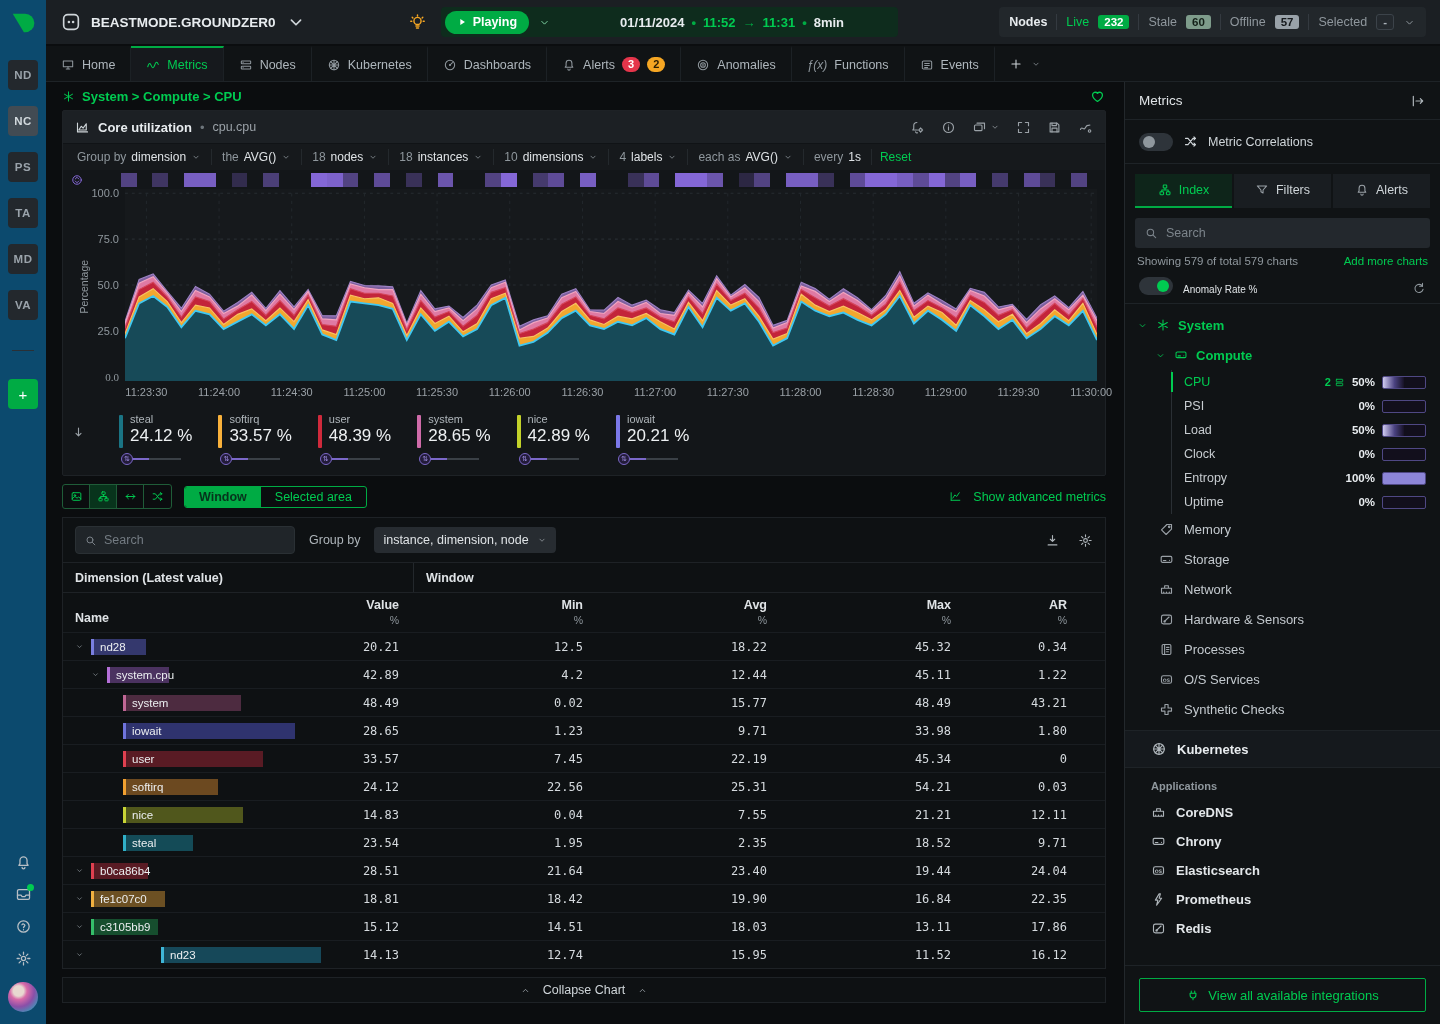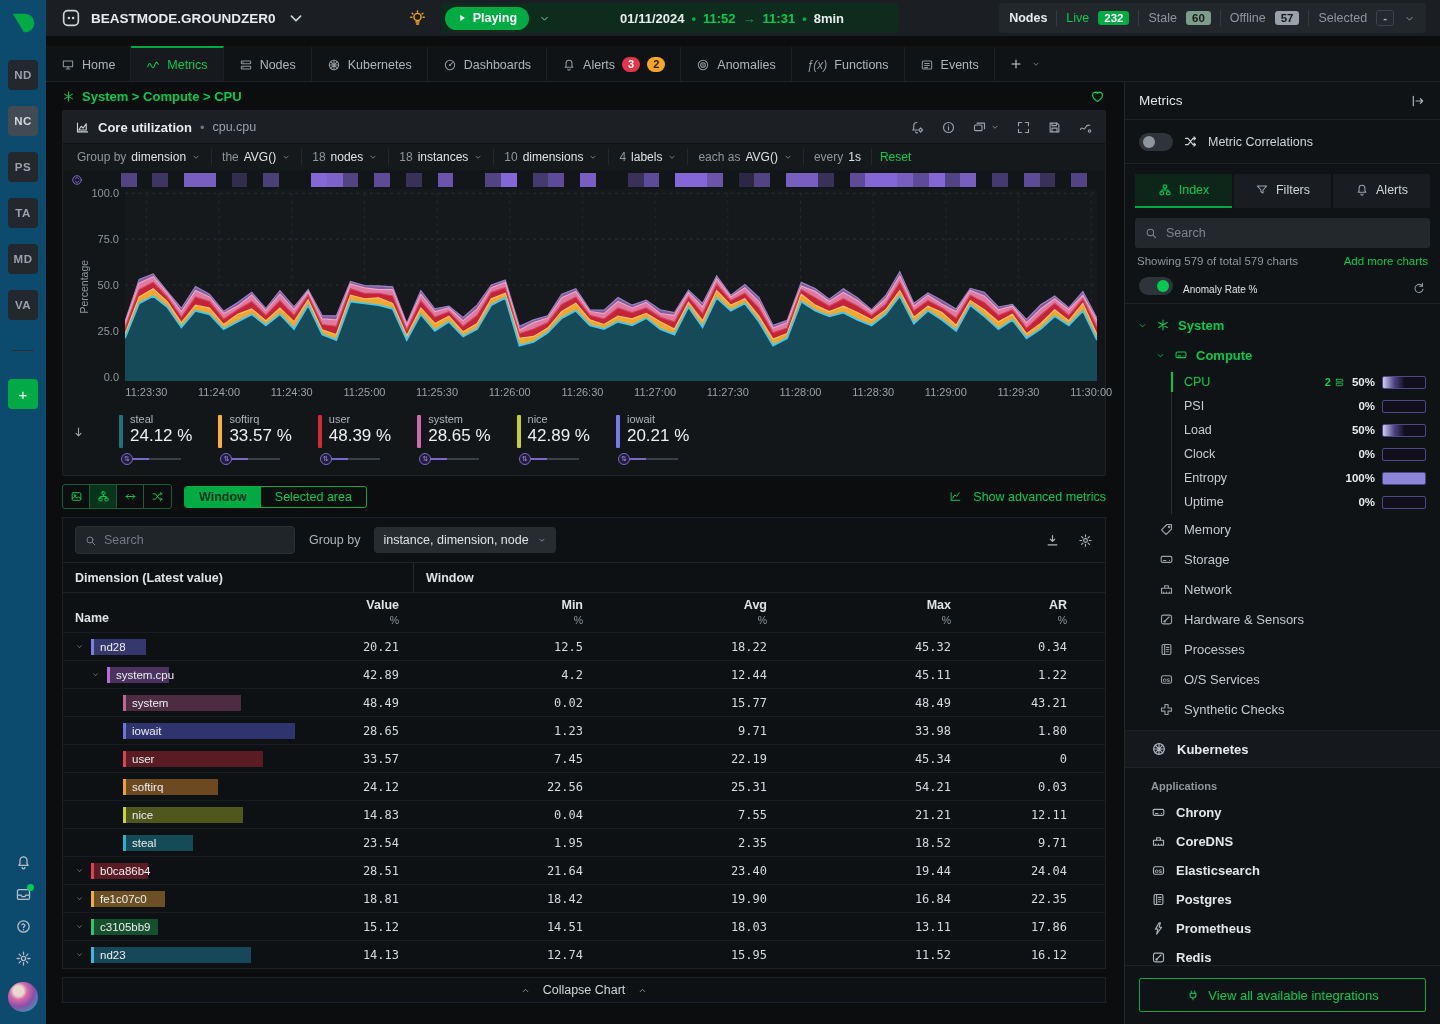--- a/index.html
+++ b/index.html
@@ -13,21 +13,21 @@
   .rail-items{display:flex;flex-direction:column;gap:16px;margin-top:14px}
   .sq{width:30px;height:30px;margin:0 auto;border-radius:4px;background:#23282d;color:#9aa3ab;font-weight:bold;font-size:11.5px;display:grid;place-items:center;letter-spacing:.5px;cursor:pointer}
   .sq.active{background:#424b53;color:#d3dade}
   .rail-div{width:22px;height:1px;background:#2a3036;margin:14px auto 0}
   .rail-plus{width:30px;height:30px;margin:12px auto 0;border-radius:4px;background:#00ab44;color:#fff;display:grid;place-items:center;font-size:15px}
   .rail-bottom{position:absolute;bottom:12px;left:0;right:0;display:flex;flex-direction:column;gap:15px;align-items:center;color:#b8bfc5;font-size:17px}
   .avatar{width:30px;height:30px;border-radius:50%;background:radial-gradient(circle at 35% 30%,#e8d8d0 0 18%,#d86aa8 30%,#8a4fa8 55%,#2aa8bc 90%)}
   .dotbadge{position:relative}
   .dotbadge::after{content:'';position:absolute;right:-2px;top:-2px;width:7px;height:7px;border-radius:50%;background:#00cb51}
   
-  .topbar{position:fixed;left:46px;top:0;right:0;height:36px;background:#1b1f23;display:flex;align-items:center;padding:0 14px;z-index:20}
+  .topbar{position:fixed;left:46px;top:0;right:0;height:44px;background:#1b1f23;display:flex;align-items:center;padding:0 14px;z-index:20}
   .space{display:flex;align-items:center;gap:9px;font-weight:bold;font-size:13.5px;color:#e8ecef}
   .space .ic{font-size:22px;color:#cfd5d9}
   .chev{color:#8f979d;font-size:13px}
   .bulb{color:#f5a623;font-size:19px;margin-left:auto;margin-right:14px}
   .playbox{display:flex;align-items:center;background:#0e2c1d;border-radius:4px;height:30px;padding:0 14px 0 4px;gap:9px}
   .playpill{display:flex;align-items:center;gap:6px;background:#00ab44;border:none;border-radius:13px;color:#fff;height:23px;padding:0 12px;font-weight:bold;font-size:12.5px;cursor:pointer}
   .playpill .ic{font-size:10px}
   .playbox .chev{color:#7fd4a5}
   .daterange{display:flex;align-items:center;gap:7px;font-weight:bold;font-size:13px;margin-left:60px;margin-right:40px;cursor:pointer}
   .daterange .d{color:#e8ecef}.daterange .t{color:#00cb51}.daterange .g{color:#00ab44}
@@ -632,51 +632,42 @@
             <circle cx="12" cy="12" r="8"></circle>
             <path d="M12 4v16M4 12h16M6.3 6.3l11.4 11.4M17.7 6.3L6.3 17.7"></path>
           </svg>
         </span>
         <span>Kubernetes</span>
       </div>
       <div class="sb-apps-lab">Applications</div>
       <div class="app-row">
         <span class="ic">
           <svg viewBox="0 0 24 24" fill="none" stroke="currentColor" stroke-width="1.8" stroke-linecap="round" stroke-linejoin="round">
+            <path d="M4 10h16v8H4zM9 10V6h6v4M7.5 18v-2M12 18v-2M16.5 18v-2"></path>
+          </svg>
+        </span>
+        <span>CoreDNS</span>
+      </div>
+      <div class="app-row">
+        <span class="ic">
+          <svg viewBox="0 0 24 24" fill="none" stroke="currentColor" stroke-width="1.8" stroke-linecap="round" stroke-linejoin="round">
             <rect x="3.5" y="7" width="17" height="9.5" rx="2"></rect>
             <path d="M7 13.5h4M16.8 13.3h.01"></path>
           </svg>
         </span>
         <span>Chrony</span>
       </div>
       <div class="app-row">
         <span class="ic">
           <svg viewBox="0 0 24 24" fill="none" stroke="currentColor" stroke-width="1.8" stroke-linecap="round" stroke-linejoin="round">
-            <path d="M4 10h16v8H4zM9 10V6h6v4M7.5 18v-2M12 18v-2M16.5 18v-2"></path>
-          </svg>
-        </span>
-        <span>CoreDNS</span>
-      </div>
-      <div class="app-row">
-        <span class="ic">
-          <svg viewBox="0 0 24 24" fill="none" stroke="currentColor" stroke-width="1.8" stroke-linecap="round" stroke-linejoin="round">
             <rect x="4" y="6" width="16" height="12" rx="3"></rect>
             <text x="12" y="15.2" text-anchor="middle" font-size="7.5" fill="currentColor" stroke="none" font-weight="bold" font-family="DejaVu Sans, sans-serif">OS</text>
           </svg>
         </span>
         <span>Elasticsearch</span>
-      </div>
-      <div class="app-row">
-        <span class="ic">
-          <svg viewBox="0 0 24 24" fill="none" stroke="currentColor" stroke-width="1.8" stroke-linecap="round" stroke-linejoin="round">
-            <rect x="5" y="4" width="14" height="16" rx="2"></rect>
-            <path d="M9 4v16M12 8.5h4M12 12h4M12 15.5h3"></path>
-          </svg>
-        </span>
-        <span>Postgres</span>
       </div>
       <div class="app-row">
         <span class="ic">
           <svg viewBox="0 0 24 24" fill="none" stroke="currentColor" stroke-width="1.8" stroke-linecap="round" stroke-linejoin="round">
             <path d="M13 3L7 13h4l-2 8 8-11h-4l2-7z"></path>
           </svg>
         </span>
         <span>Prometheus</span>
       </div>
       <div class="app-row">
@@ -915,21 +906,21 @@
           <i style="background: rgba(145, 112, 235, 0.6);"></i>
           <i style="background: rgba(145, 112, 235, 0.3);"></i>
           <i style="background: transparent;"></i>
           <i style="background: rgba(145, 112, 235, 0.5);"></i>
           <i style="background: transparent;"></i>
         </div>
     </div>
     <div class="plotwrap">
       <div class="yaxis-name">Percentage</div>
       <div id="ylabels">
-          <span class="ylab" style="top: 97.7778%;">0.0</span>
+          <span class="ylab" style="top: 97.7778%; font-family: Liberation Serif, serif;">0.0</span>
           <span class="ylab" style="top: 73.8889%;">25.0</span>
           <span class="ylab" style="top: 50%;">50.0</span>
           <span class="ylab" style="top: 26.1111%;">75.0</span>
           <span class="ylab" style="top: 2.22222%;">100.0</span>
         </div>
       <div class="plots"><svg id="plotSvg" viewBox="0 0 1000 180" preserveAspectRatio="none">
             <line class="gh" x1="0" x2="1000" y1="176" y2="176"></line>
             <line class="gh" x1="0" x2="1000" y1="133" y2="133"></line>
             <line class="gh" x1="0" x2="1000" y1="90" y2="90"></line>
             <line class="gh" x1="0" x2="1000" y1="47" y2="47"></line>
@@ -1303,21 +1294,21 @@
             </span>
             <span class="pill" style="background: rgba(30, 130, 70, 0.55); border-left: 3px solid rgb(53, 192, 106); width: 67px;">c3105bb9</span>
           </div>
           <div class="num">15.12</div>
           <div class="num">14.51</div>
           <div class="num">18.03</div>
           <div class="num">13.11</div>
           <div class="num">17.86</div>
         </div>
         <div class="tgrid trow">
-          <div class="ncell" style="padding-left: 12px;">
+          <div class="ncell" style="padding-left: 12px; justify-content: space-between;">
             <span class="rchev ic">
               <svg viewBox="0 0 24 24" fill="none" stroke="currentColor" stroke-width="1.8" stroke-linecap="round" stroke-linejoin="round">
                 <path d="M7 10l5 5 5-5"></path>
               </svg>
             </span>
             <span class="pill" style="background: rgba(25, 95, 120, 0.7); border-left: 3px solid rgb(63, 182, 216); width: 160px;">nd23</span>
           </div>
           <div class="num">14.13</div>
           <div class="num">12.74</div>
           <div class="num">15.95</div>

